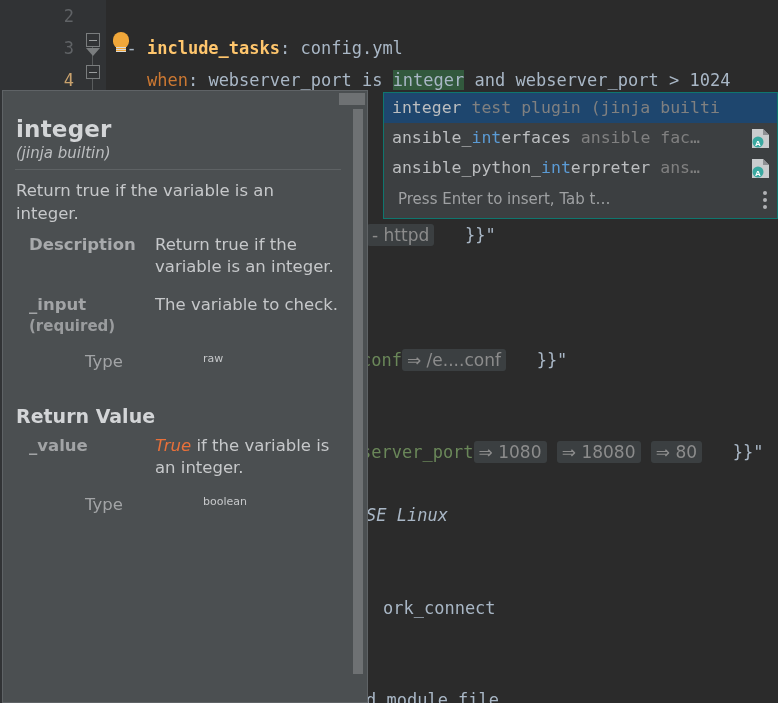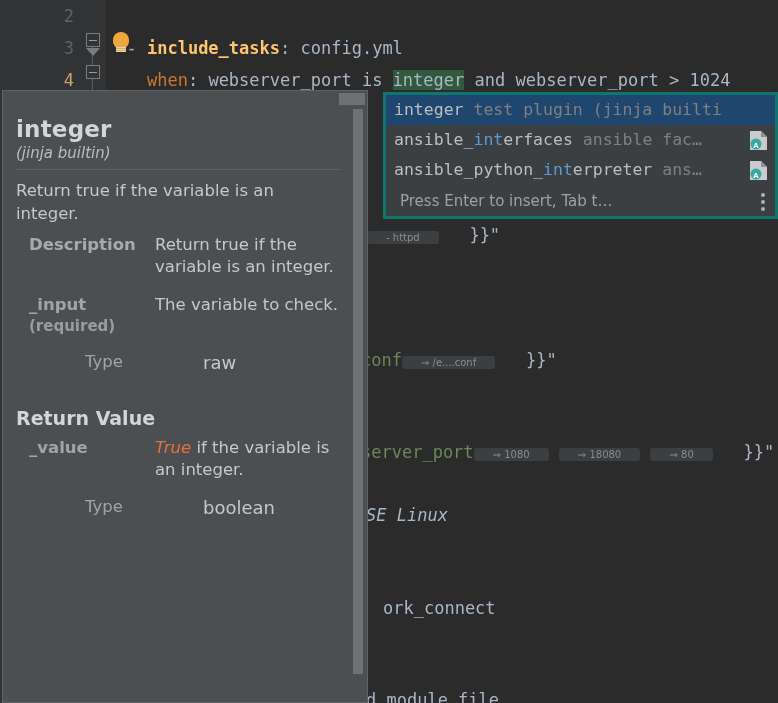--- a/index.html
+++ b/index.html
@@ -62,21 +62,21 @@
   }
   .bulb::after {
     content: ""; position: absolute; left: 3px; bottom: -4px;
     width: 10px; height: 5px;
     background: repeating-linear-gradient(to bottom, #d9d9d9 0 1px, #f0a73a 1px 2px);
   }
 
   
   .chip {
     background: #3b3f41; color: #8c8c8c; border-radius: 3px;
-    padding: 1px 19px; font-size: 10px; font-family: "DejaVu Sans", sans-serif;
+    padding: 1px 5px; font-size: 17px; font-family: "DejaVu Sans", sans-serif;
   }
 
   
   .doc-popup {
     position: absolute; left: 2px; top: 90px; width: 366px; height: 613px;
     background: #4b4f51; border: 1px solid #5f6366;
     overflow: hidden;
     font-family: "DejaVu Sans", sans-serif;
     color: #bcbec0;
   }
@@ -120,32 +120,32 @@
     font-size: 19px; font-weight: bold; color: #d3d5d7;
     margin: 14px 0 4px 1px;
   }
   .doc-sub-table { display: table; width: 100%; margin-left: 70px; margin-top: 6px; }
   .doc-sub-l {
     display: table-cell; width: 118px; padding: 2px 6px 4px 0;
     font-size: 16.5px; color: #a2a4a6; vertical-align: top;
   }
   .doc-sub-r {
     display: table-cell; padding: 2px 0 4px 0;
-    font-size: 18px; color: #c6c8ca; vertical-align: top;
+    font-size: 11px; color: #c6c8ca; vertical-align: top;
   }
   .lit-true { color: #e8703a; font-style: italic; }
   .doc-vscroll {
     position: absolute; right: 4px; top: 18px; width: 10px; height: 565px;
     background: #6e7173;
   }
 
   
   .cmp-popup {
     position: absolute; left: 383px; top: 92px; width: 395px; height: 127px;
-    background: #3c3f41; border: 3px solid #0f766e;
+    background: #3c3f41; border: 1px solid #0f766e;
     font-family: "DejaVu Sans Mono", monospace; overflow: hidden;
   }
   .cmp-row {
     position: relative; height: 30px; line-height: 30px;
     padding-left: 8px; white-space: nowrap; overflow: hidden;
     font-size: 16.5px;
   }
   .cmp-row.selected { background: #1e466e; }
   .cmp-name { color: #bcbec0; }
   .cmp-name .match { color: #5b9bd5; }

